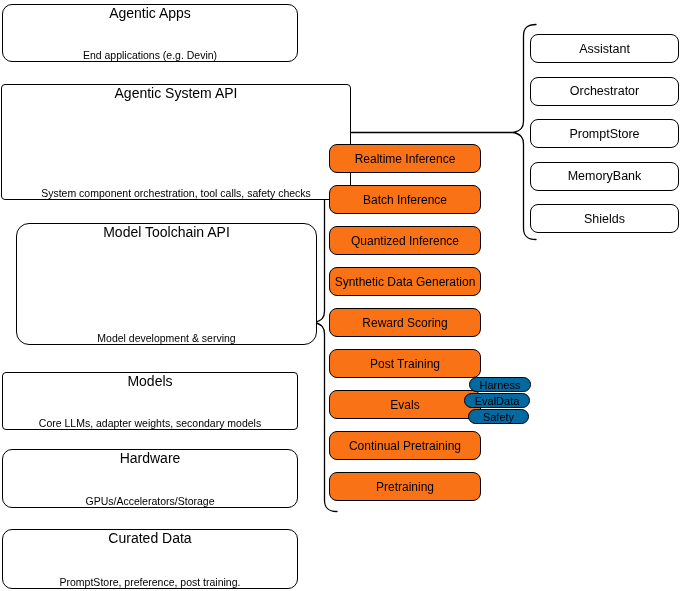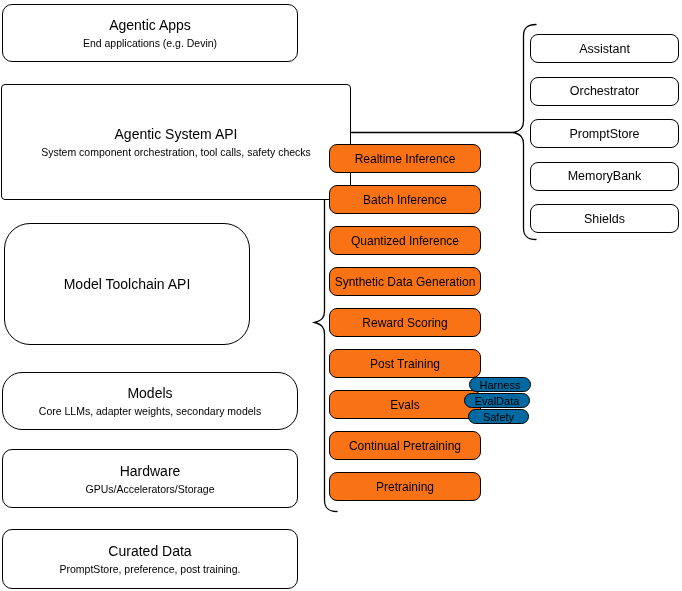--- a/index.html
+++ b/index.html
@@ -20,30 +20,30 @@
   }
   
   .lbox {
     position: absolute;
     background: #ffffff;
     border: 1.4px solid #000000;
     box-sizing: border-box;
     display: flex;
     flex-direction: column;
     align-items: center;
-    justify-content: center;
+    justify-content: space-between;
     text-align: center;
     gap: 4px;
   }
   .lbox .title { font-size: 14px; line-height: 16px; }
   .lbox .subtitle { font-size: 10.5px; line-height: 12px; }
   .lb1 { left: 2px;  top: 4px;   width: 296px; height: 58px;  border-radius: 10px; }
   .lb2 { left: 1px;  top: 84px;  width: 350px; height: 116px; border-radius: 4px; }
-  .lb3 { left: 4px;  top: 223px; width: 246px; height: 122px; border-radius: 26px; }
-  .lb4 { left: 2px;  top: 372px; width: 296px; height: 58px;  border-radius: 20px; }
+  .lb3 { left: 16px;  top: 223px; width: 301px; height: 122px; border-radius: 13px; }
+  .lb4 { left: 2px;  top: 372px; width: 296px; height: 58px;  border-radius: 4px; }
   .lb5 { left: 2px;  top: 449px; width: 296px; height: 59px;  border-radius: 10px; }
   .lb6 { left: 2px;  top: 529px; width: 296px; height: 60px;  border-radius: 10px; }
   
   .mid-col {
     position: absolute;
     left: 329px; top: 144px;
     display: flex; flex-direction: column; gap: 12px;
   }
   .mbox {
     width: 152px; height: 29px;
@@ -101,20 +101,21 @@
   <div class="lbox lb1">
     <div class="title">Agentic Apps</div>
     <div class="subtitle">End applications (e.g. Devin)</div>
   </div>
   <div class="lbox lb2">
     <div class="title">Agentic System API</div>
     <div class="subtitle">System component orchestration, tool calls, safety checks</div>
   </div>
   <div class="lbox lb3">
     <div class="title">Model Toolchain API</div>
+    <div class="subtitle">Model development &amp; serving</div>
   </div>
   <div class="lbox lb4">
     <div class="title">Models</div>
     <div class="subtitle">Core LLMs, adapter weights, secondary models</div>
   </div>
   <div class="lbox lb5">
     <div class="title">Hardware</div>
     <div class="subtitle">GPUs/Accelerators/Storage</div>
   </div>
   <div class="lbox lb6">

